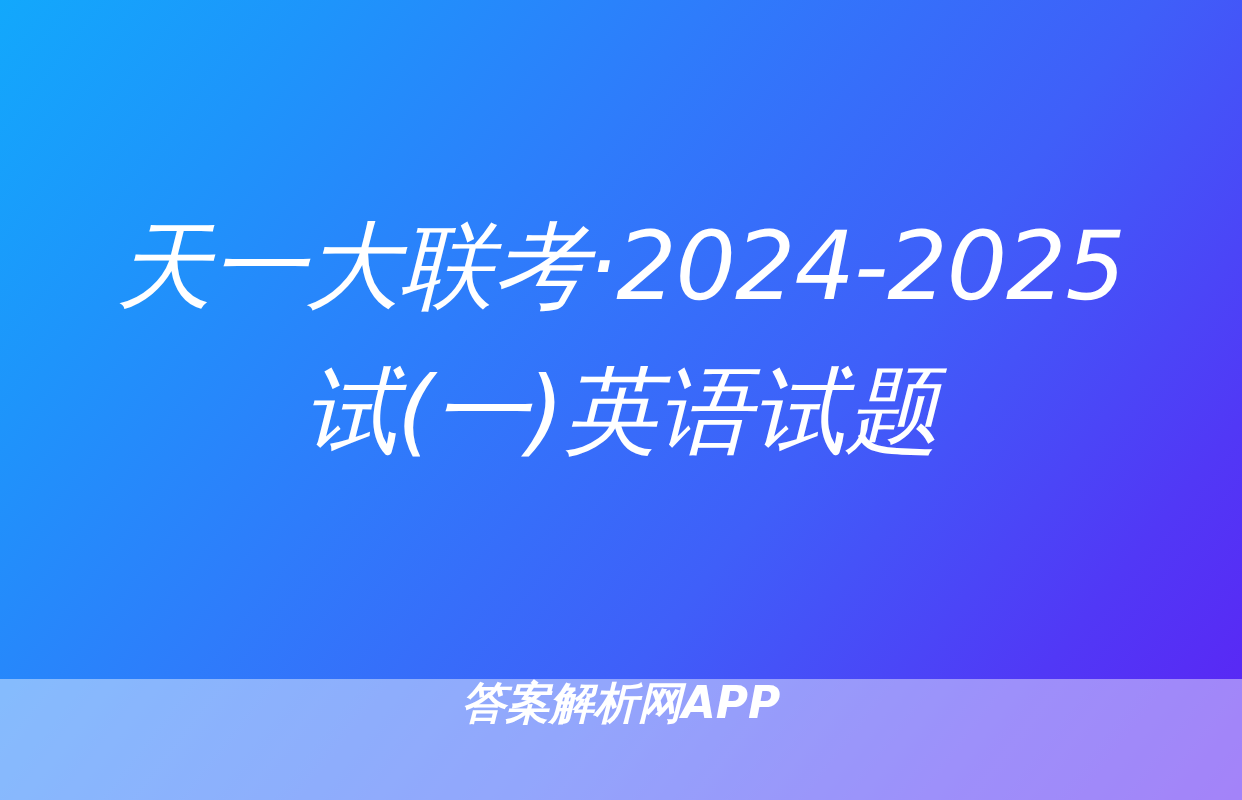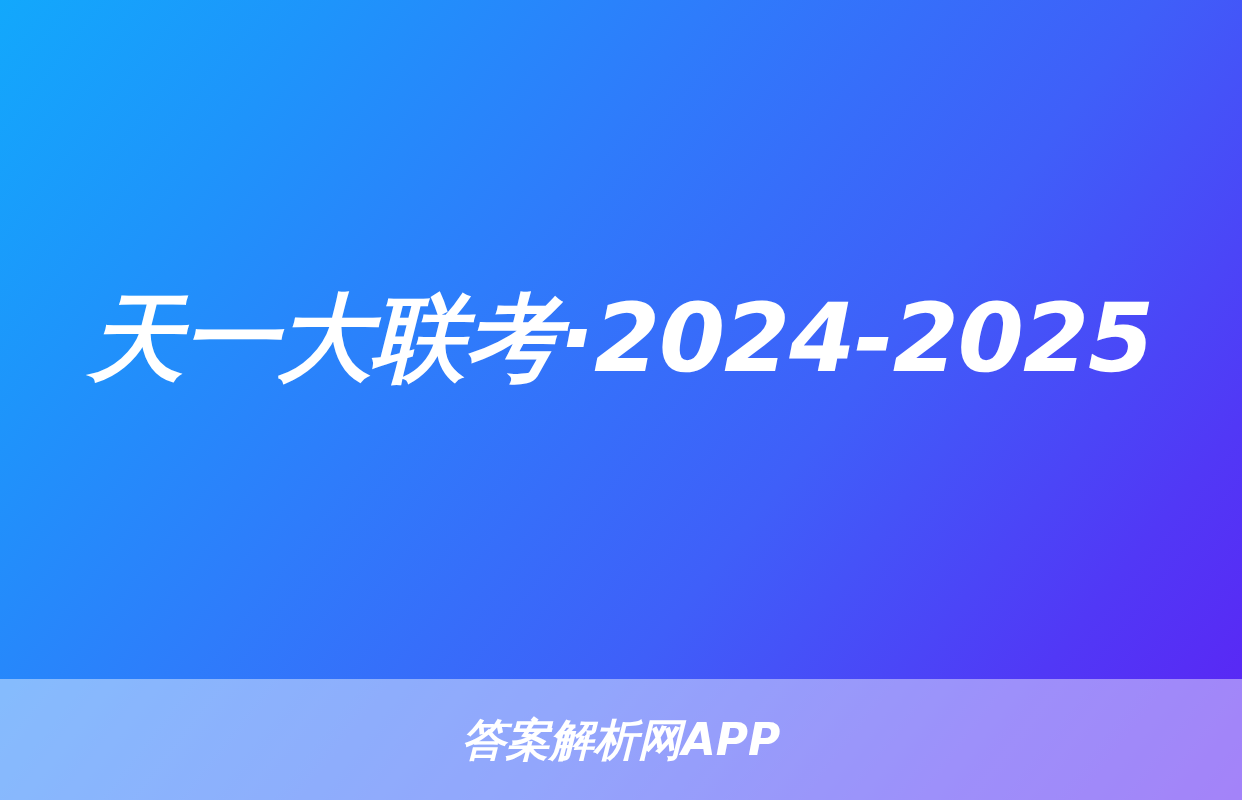--- a/index.html
+++ b/index.html
@@ -47,21 +47,21 @@
 
   #title-block {
     width: 100%;
     text-align: center;
   }
 
   .title-line {
     display: block;
     color: #ffffff;
     font-family: "DejaVu Sans", "Liberation Sans", sans-serif;
-    font-weight: 700;
+    font-weight: 400;
     font-style: italic;
     font-size: 96px;
     line-height: 145px;
     letter-spacing: -1px;
     white-space: nowrap;
     text-rendering: geometricPrecision;
     -webkit-font-smoothing: antialiased;
   }
 
   .title-line.line-1 { font-size: 95px; }
@@ -70,21 +70,21 @@
 
   
   #footer-band {
     position: absolute;
     left: 0;
     top: 679px;
     width: 1242px;
     height: 121px;
     background: rgba(255, 255, 255, 0.44);
     display: flex;
-    align-items: center;
+    align-items: flex-start;
     justify-content: center;
   }
 
   #footer-text {
     color: #ffffff;
     font-family: "DejaVu Sans", "Liberation Sans", sans-serif;
     font-weight: 700;
     font-style: italic;
     font-size: 44px;
     line-height: 48px;
@@ -94,20 +94,21 @@
   }
 </style>
 </head>
 <body>
 
 <div id="poster">
 
   <div id="hero">
     <div id="title-block">
       <span class="title-line line-1">天一大联考·2024-2025</span>
+      <span class="title-line line-3">试(一)英语试题</span>
     </div>
   </div>
 
   <div id="footer-band">
     <span id="footer-text">答案解析网APP</span>
   </div>
 
 </div>
 
 </body></html>

